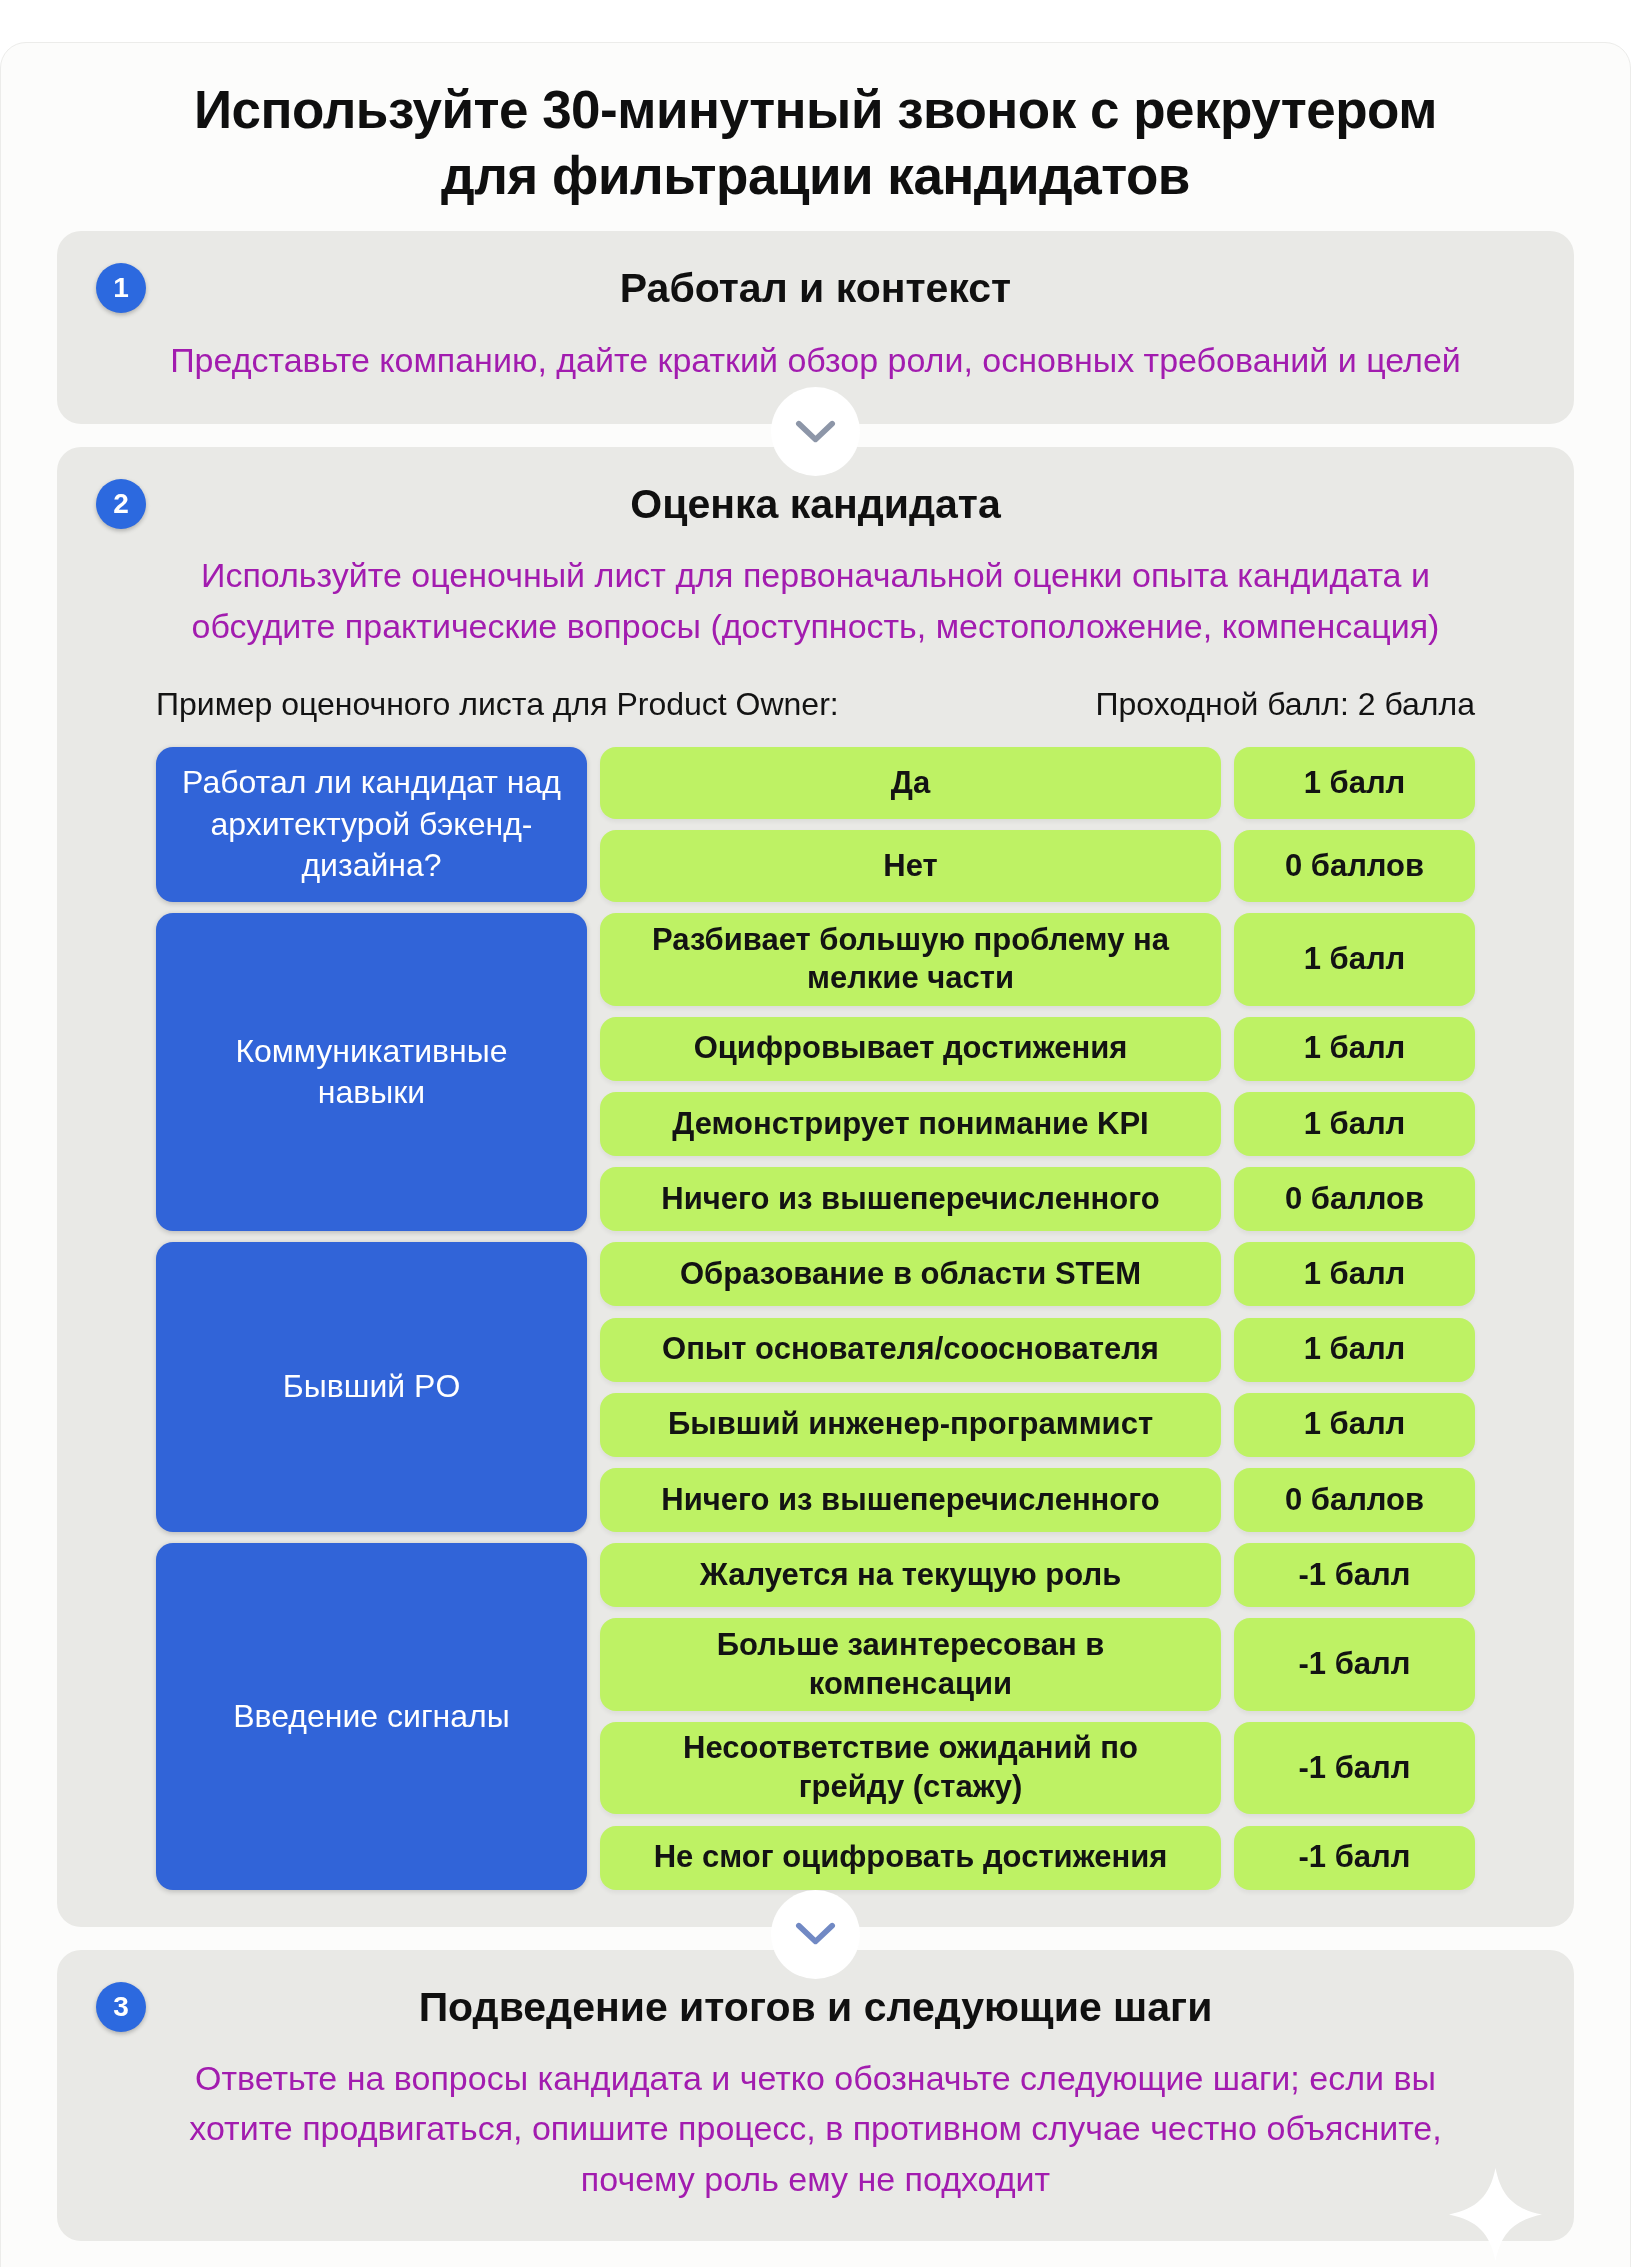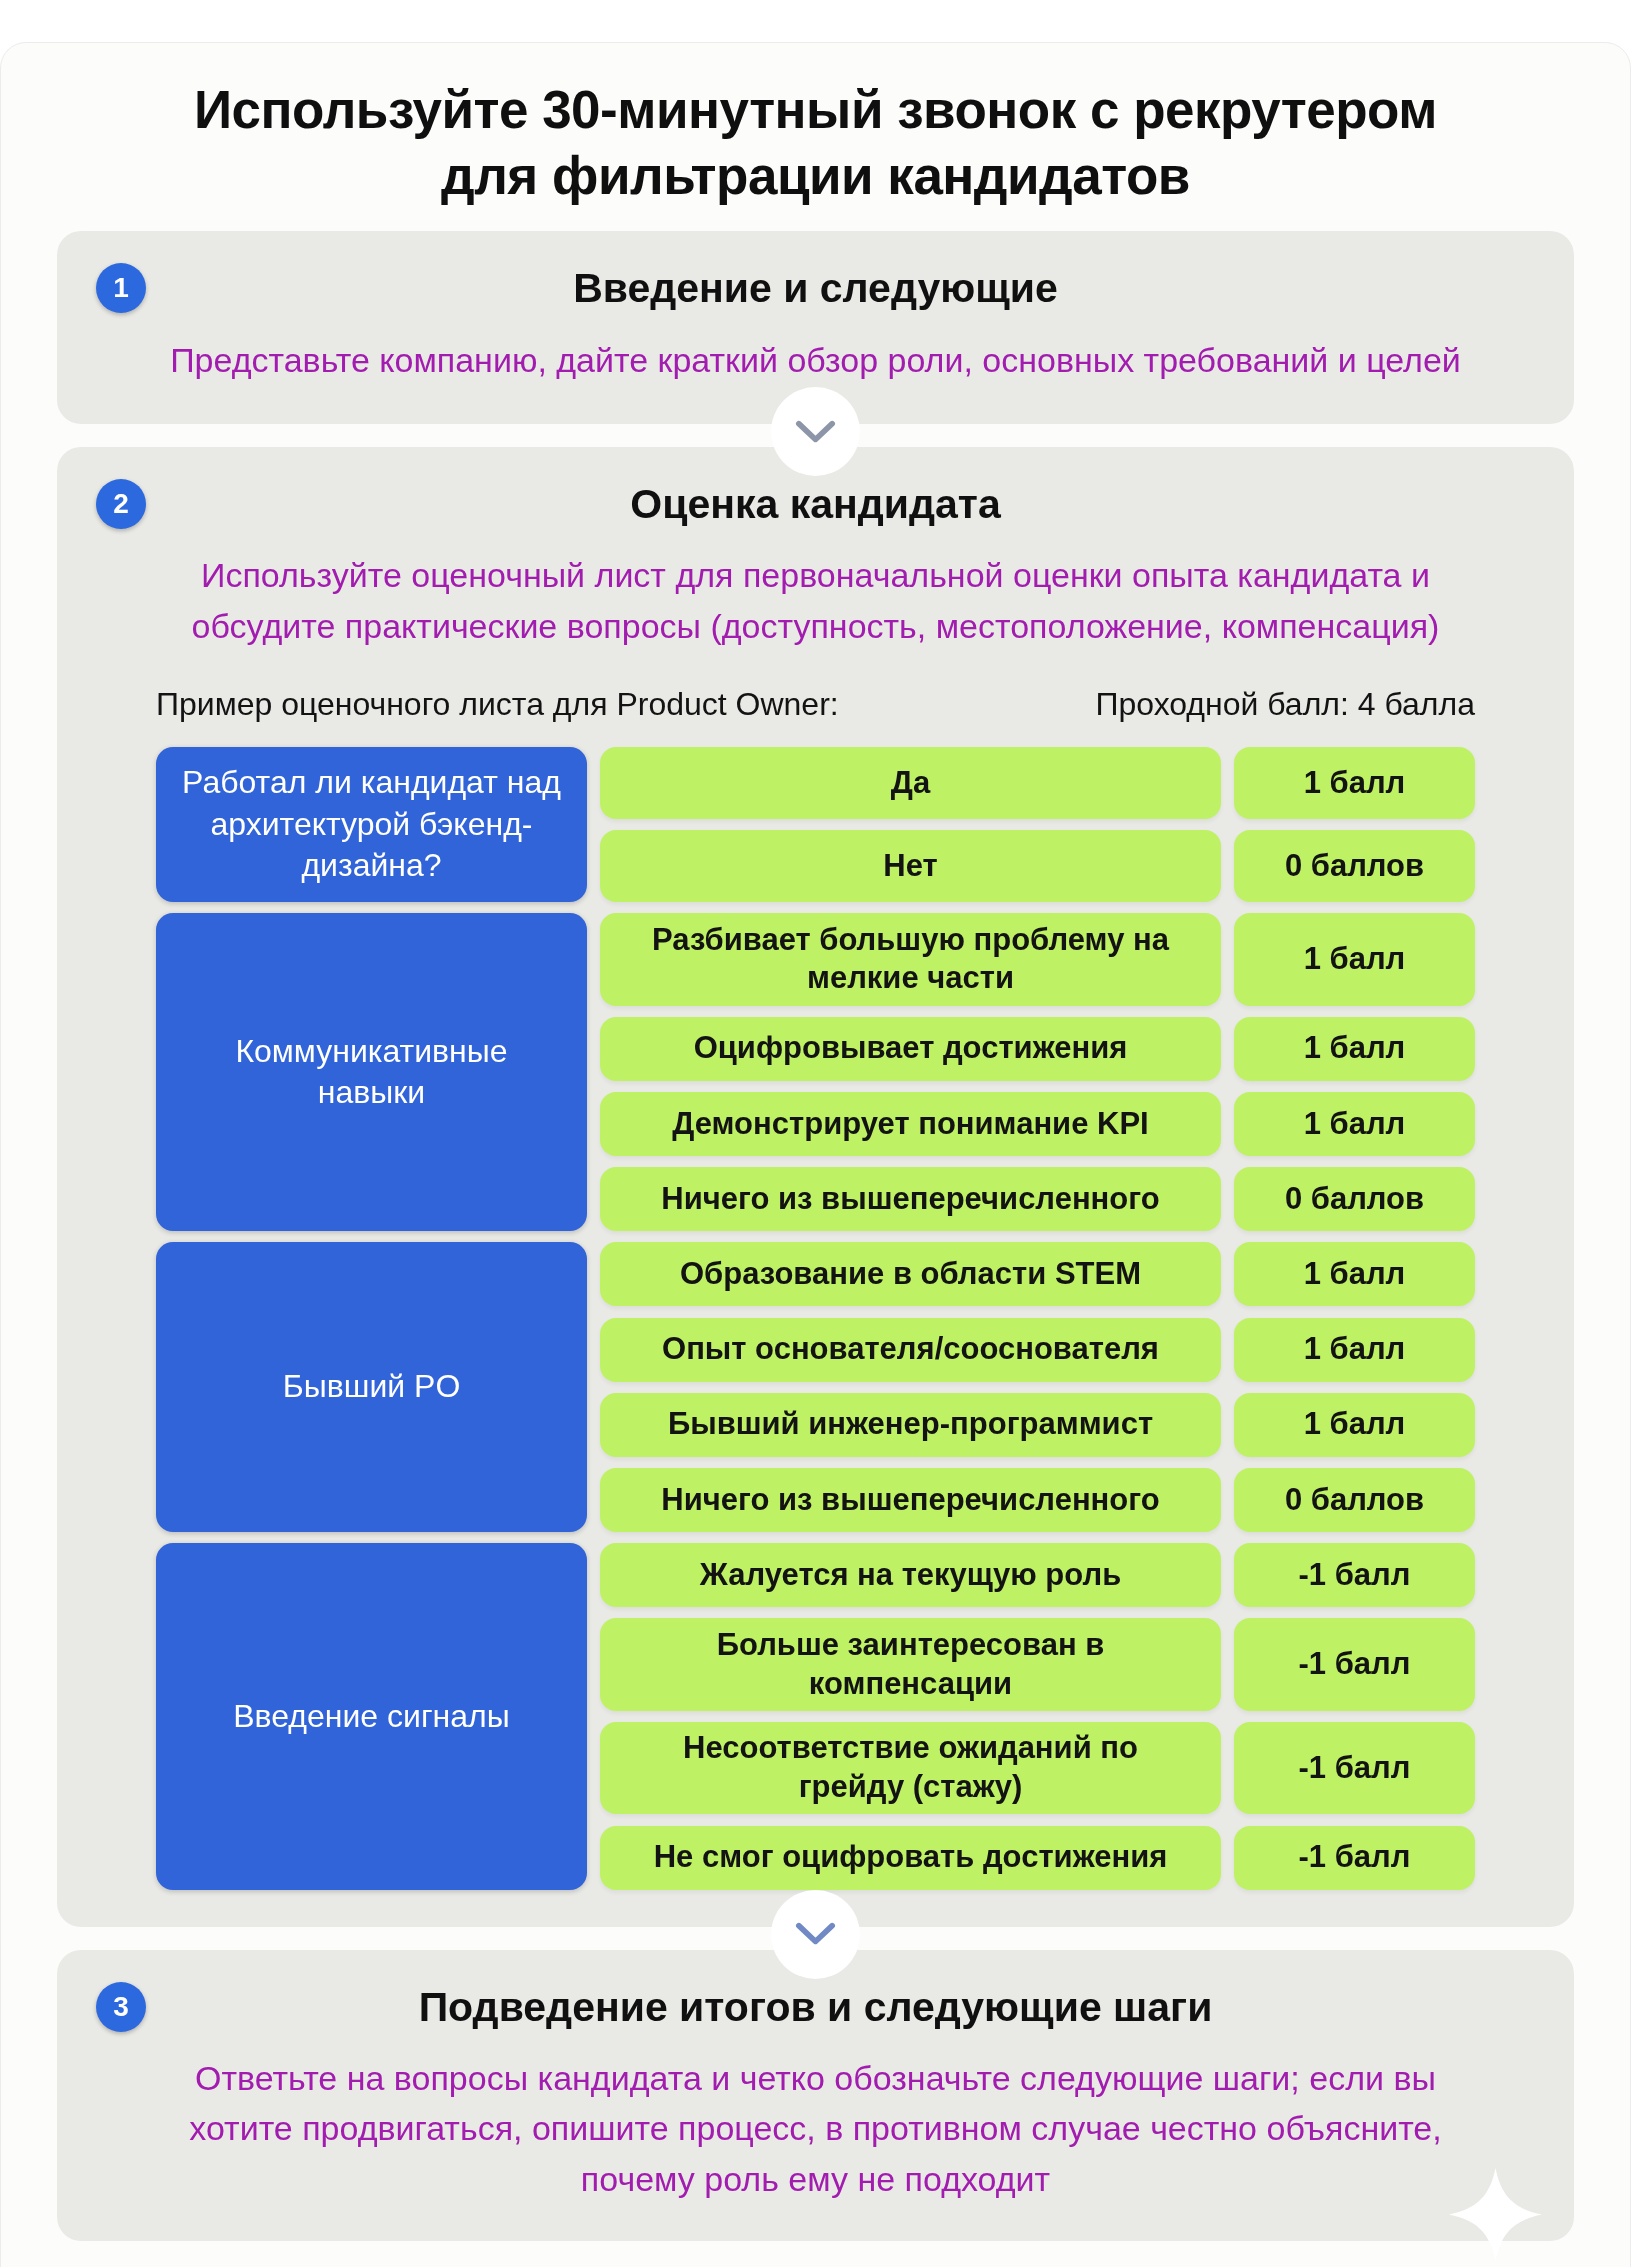--- a/index.html
+++ b/index.html
@@ -60,40 +60,40 @@
 <body>
 
 <div class="page">
 
   <h1 class="main-title">Используйте 30-минутный звонок с рекрутером для фильтрации кандидатов</h1>
 
   <section class="card card-intro">
     <div class="badge">
       <span>1</span>
     </div>
-    <h2 class="card-title">Введение и следующие</h2>
+    <h2 class="card-title">Работал и контекст</h2>
     <p class="card-body">Представьте компанию, дайте краткий обзор роли, основных требований и целей</p>
   </section>
 
   <div class="connector connector-1">
     <svg width="43" height="26" viewBox="0 0 46 28">
       <polyline points="5,5 23,22 41,5" fill="none" stroke-width="6" stroke-linecap="round" stroke-linejoin="round"></polyline>
     </svg>
   </div>
 
   <section class="card card-eval">
     <div class="badge">
       <span>2</span>
     </div>
     <h2 class="card-title">Оценка кандидата</h2>
     <p class="card-body">Используйте оценочный лист для первоначальной оценки опыта кандидата и обсудите практические вопросы (доступность, местоположение, компенсация)</p>
 
     <div class="sheet-header">
       <span>Пример оценочного листа для Product Owner:</span>
-      <span>Проходной балл: 4 балла</span>
+      <span>Проходной балл: 2 балла</span>
     </div>
 
     <div class="scorecard">
 
       <div class="group">
         <div class="category">Работал ли кандидат над архитектурой бэкенд-дизайна?</div>
         <div class="rows">
           <div class="row">
             <div class="cell criterion">Да</div>
             <div class="cell score">1 балл</div>

